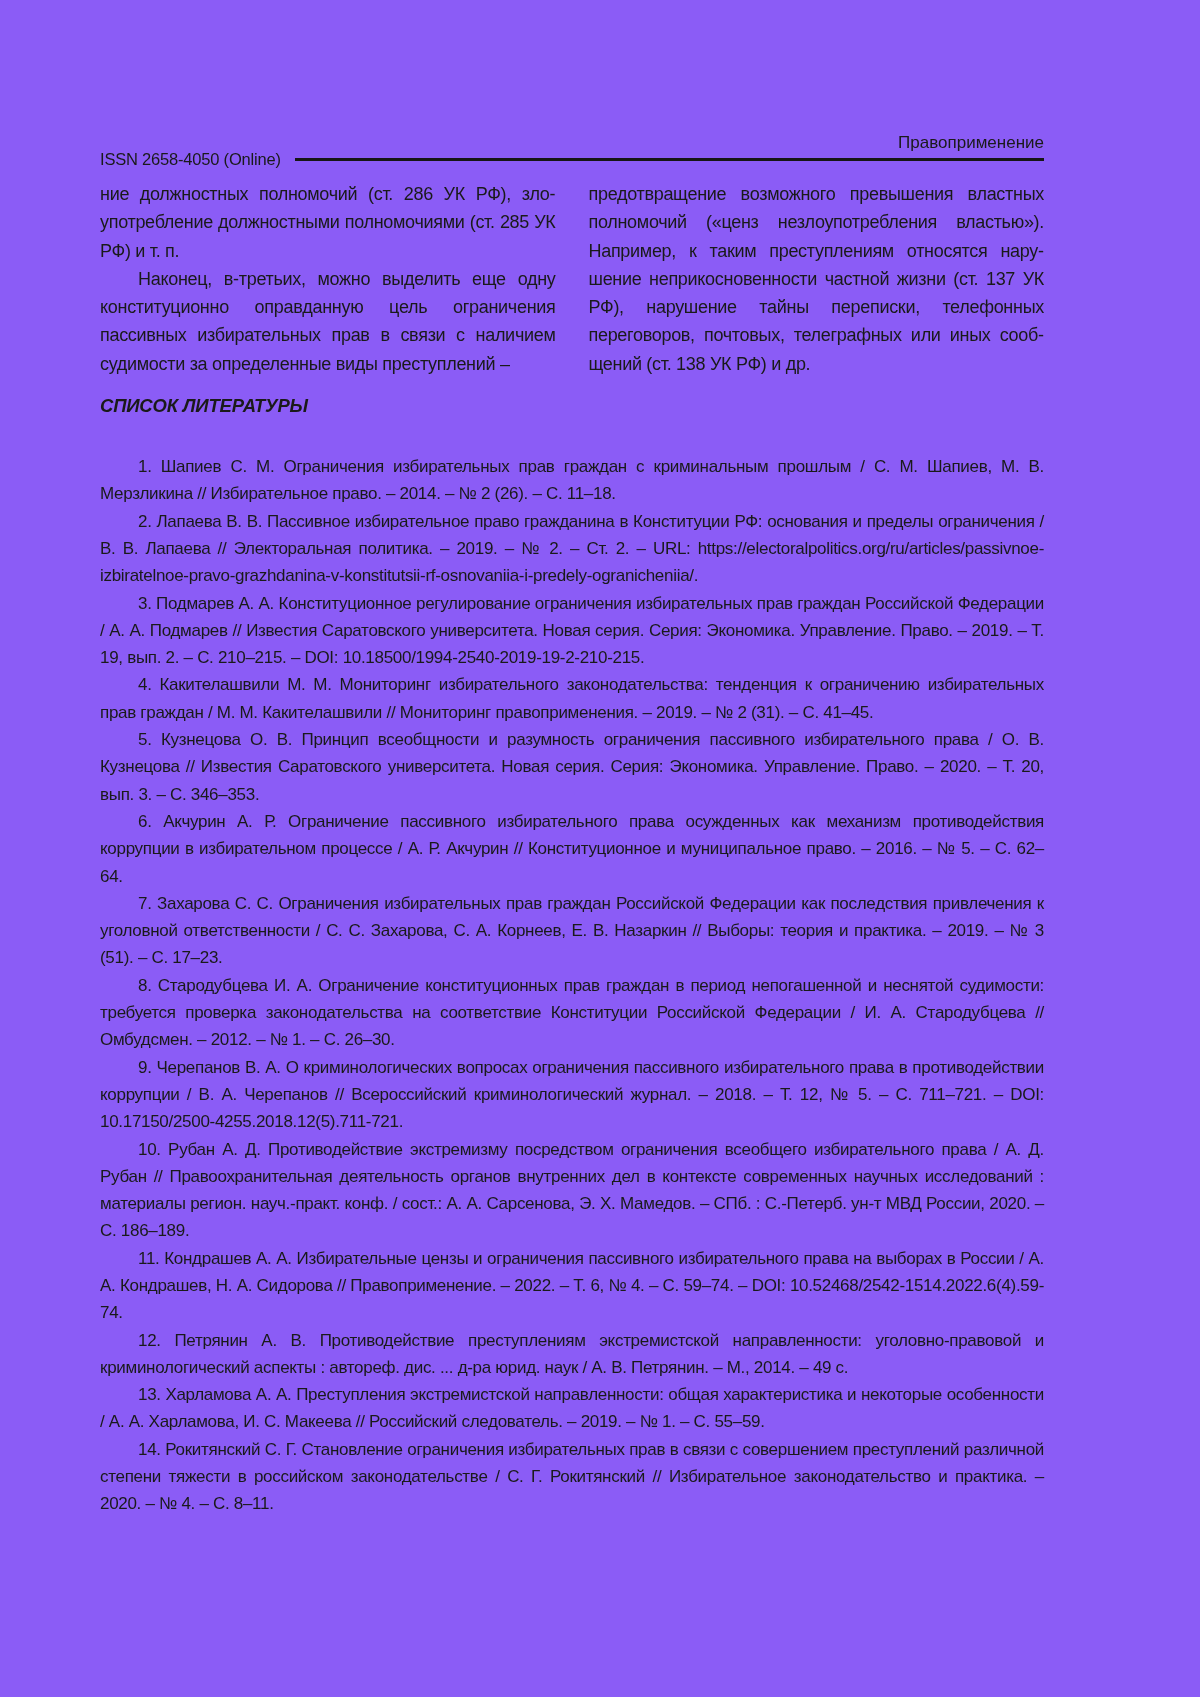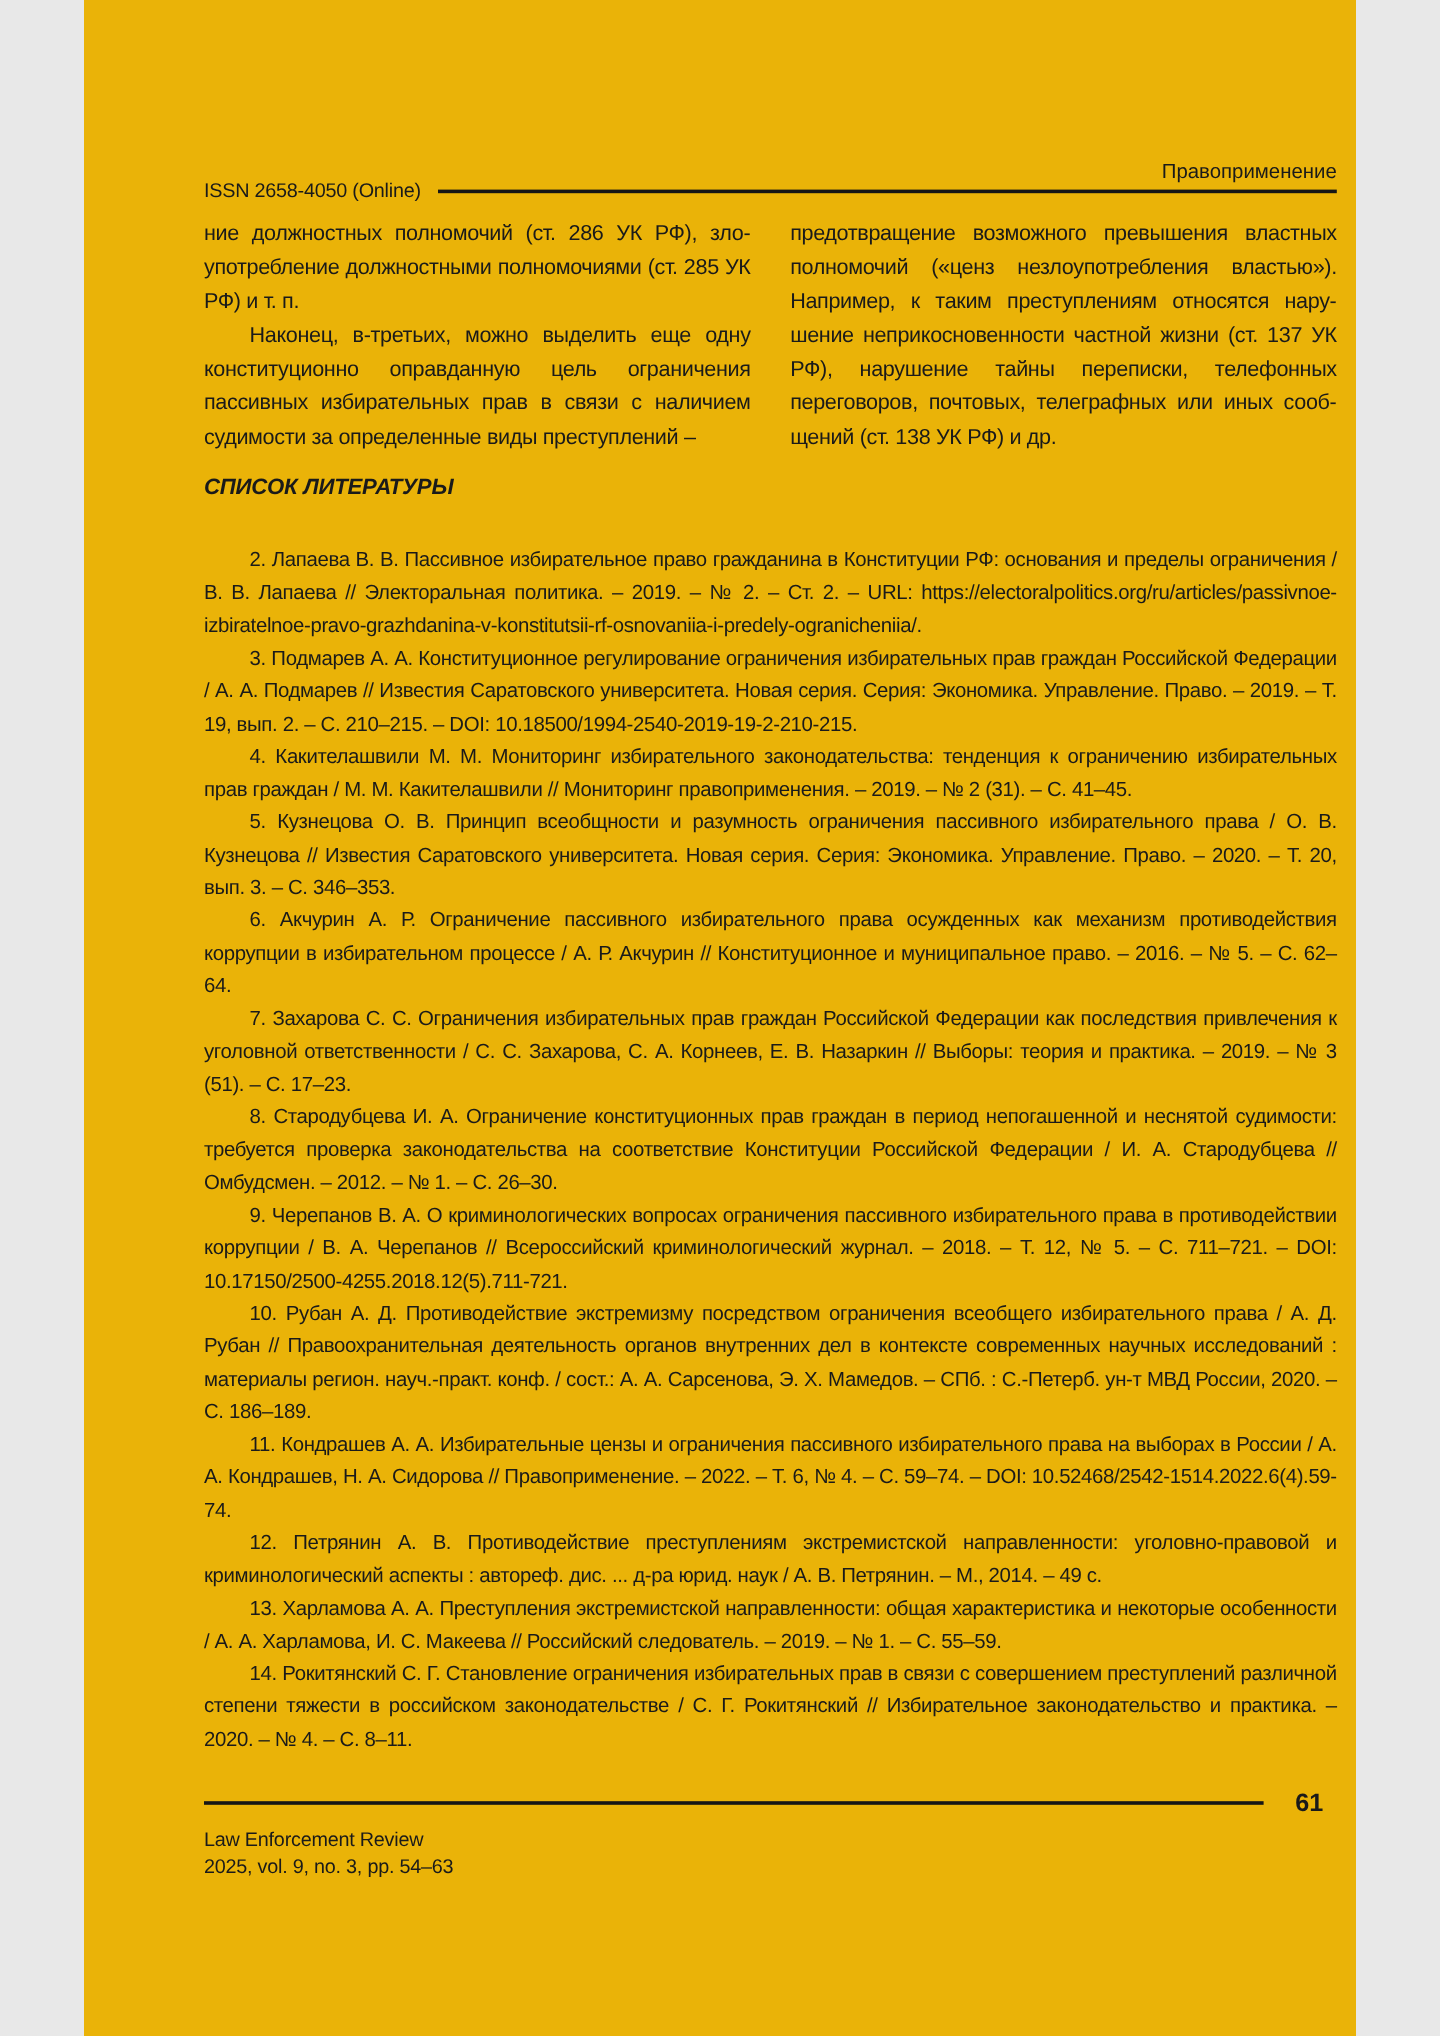--- a/index.html
+++ b/index.html
@@ -1,21 +1,21 @@
 <!DOCTYPE html>
 <html lang="ru"><head>
 <meta charset="utf-8">
 <style>
   html, body { margin: 0; padding: 0; background: #e8e8e8; }
   .page {
     position: relative;
-    width: 1060px;
+    width: 1200px;
     height: 1697px;
     margin: 0 auto;
-    background: #eab308;
+    background: #8b5cf6;
     color: #1a1a1a;
     font-family: "Liberation Sans", sans-serif;
     overflow: hidden;
   }
   .content {
     position: absolute;
     left: 100px;
     top: 0;
     width: 944px;
   }
@@ -131,40 +131,31 @@
         <p class="indent">Наконец, в-третьих, можно выделить еще одну конституционно оправданную цель ограничения пассивных избирательных прав в связи с наличием судимости за определенные виды преступлений –</p>
       </div>
       <div class="col">
         <p>предотвращение возможного превышения властных полномочий («ценз незлоупотребления властью»). Например, к таким преступлениям относятся нару­шение неприкосновенности частной жизни (ст. 137 УК РФ), нарушение тайны переписки, телефонных переговоров, почтовых, телеграфных или иных сооб­щений (ст. 138 УК РФ) и др.</p>
       </div>
     </div>
 
     <div class="refs-heading">СПИСОК ЛИТЕРАТУРЫ</div>
 
     <div class="refs">
+      <p>1. Шапиев С. М. Ограничения избирательных прав граждан с криминальным прошлым / С. М. Шапиев, М. В. Мерзликина // Избирательное право. – 2014. – № 2 (26). – С. 11–18.</p>
       <p>2. Лапаева В. В. Пассивное избирательное право гражданина в Конституции РФ: основания и пределы ограничения / В. В. Лапаева // Электоральная политика. – 2019. – № 2. – Ст. 2. – URL: https://electoralpolitics.org/ru/articles/passivnoe-izbiratelnoe-pravo-grazhdanina-v-konstitutsii-rf-osnovaniia-i-predely-ogranicheniia/.</p>
       <p>3. Подмарев А. А. Конституционное регулирование ограничения избирательных прав граждан Россий­ской Федерации / А. А. Подмарев // Известия Саратовского университета. Новая серия. Серия: Экономика. Управление. Право. – 2019. – Т. 19, вып. 2. – С. 210–215. – DOI: 10.18500/1994-2540-2019-19-2-210-215.</p>
       <p>4. Какителашвили М. М. Мониторинг избирательного законодательства: тенденция к ограничению из­бирательных прав граждан / М. М. Какителашвили // Мониторинг правоприменения. – 2019. – № 2 (31). – С. 41–45.</p>
       <p>5. Кузнецова О. В. Принцип всеобщности и разумность ограничения пассивного избирательного права / О. В. Кузнецова // Известия Саратовского университета. Новая серия. Серия: Экономика. Управление. Право. – 2020. – Т. 20, вып. 3. – С. 346–353.</p>
       <p>6. Акчурин А. Р. Ограничение пассивного избирательного права осужденных как механизм противодей­ствия коррупции в избирательном процессе / А. Р. Акчурин // Конституционное и муниципальное право. – 2016. – № 5. – С. 62–64.</p>
       <p>7. Захарова С. С. Ограничения избирательных прав граждан Российской Федерации как последствия при­влечения к уголовной ответственности / С. С. Захарова, С. А. Корнеев, Е. В. Назаркин // Выборы: теория и практика. – 2019. – № 3 (51). – С. 17–23.</p>
       <p>8. Стародубцева И. А. Ограничение конституционных прав граждан в период непогашенной и неснятой судимости: требуется проверка законодательства на соответствие Конституции Российской Федерации / И. А. Стародубцева // Омбудсмен. – 2012. – № 1. – С. 26–30.</p>
       <p>9. Черепанов В. А. О криминологических вопросах ограничения пассивного избирательного права в про­тиводействии коррупции / В. А. Черепанов // Всероссийский криминологический журнал. – 2018. – Т. 12, № 5. – С. 711–721. – DOI: 10.17150/2500-4255.2018.12(5).711-721.</p>
       <p>10. Рубан А. Д. Противодействие экстремизму посредством ограничения всеобщего избирательного права / А. Д. Рубан // Правоохранительная деятельность органов внутренних дел в контексте современных научных исследований : материалы регион. науч.-практ. конф. / сост.: А. А. Сарсенова, Э. Х. Мамедов. – СПб. : С.-Петерб. ун-т МВД России, 2020. – С. 186–189.</p>
       <p>11. Кондрашев А. А. Избирательные цензы и ограничения пассивного избирательного права на выборах в России / А. А. Кондрашев, Н. А. Сидорова // Правоприменение. – 2022. – Т. 6, № 4. – С. 59–74. – DOI: 10.52468/2542-1514.2022.6(4).59-74.</p>
       <p>12. Петрянин А. В. Противодействие преступлениям экстремистской направленности: уголовно-право­вой и криминологический аспекты : автореф. дис. ... д-ра юрид. наук / А. В. Петрянин. – М., 2014. – 49 с.</p>
       <p>13. Харламова А. А. Преступления экстремистской направленности: общая характеристика и некоторые особенности / А. А. Харламова, И. С. Макеева // Российский следователь. – 2019. – № 1. – С. 55–59.</p>
       <p>14. Рокитянский С. Г. Становление ограничения избирательных прав в связи с совершением преступле­ний различной степени тяжести в российском законодательстве / С. Г. Рокитянский // Избирательное законо­дательство и практика. – 2020. – № 4. – С. 8–11.</p>
     </div>
 
   </div>
 
-  <div class="footer">
-    <div class="footer-row">
-      <span class="footer-rule"></span>
-      <span class="page-number">61</span>
-    </div>
-    <div class="footer-text">
-      <div>Law Enforcement Review</div>
-      <div>2025, vol. 9, no. 3, pp. 54–63</div>
-    </div>
-  </div>
 </div>
 
 </body></html>

